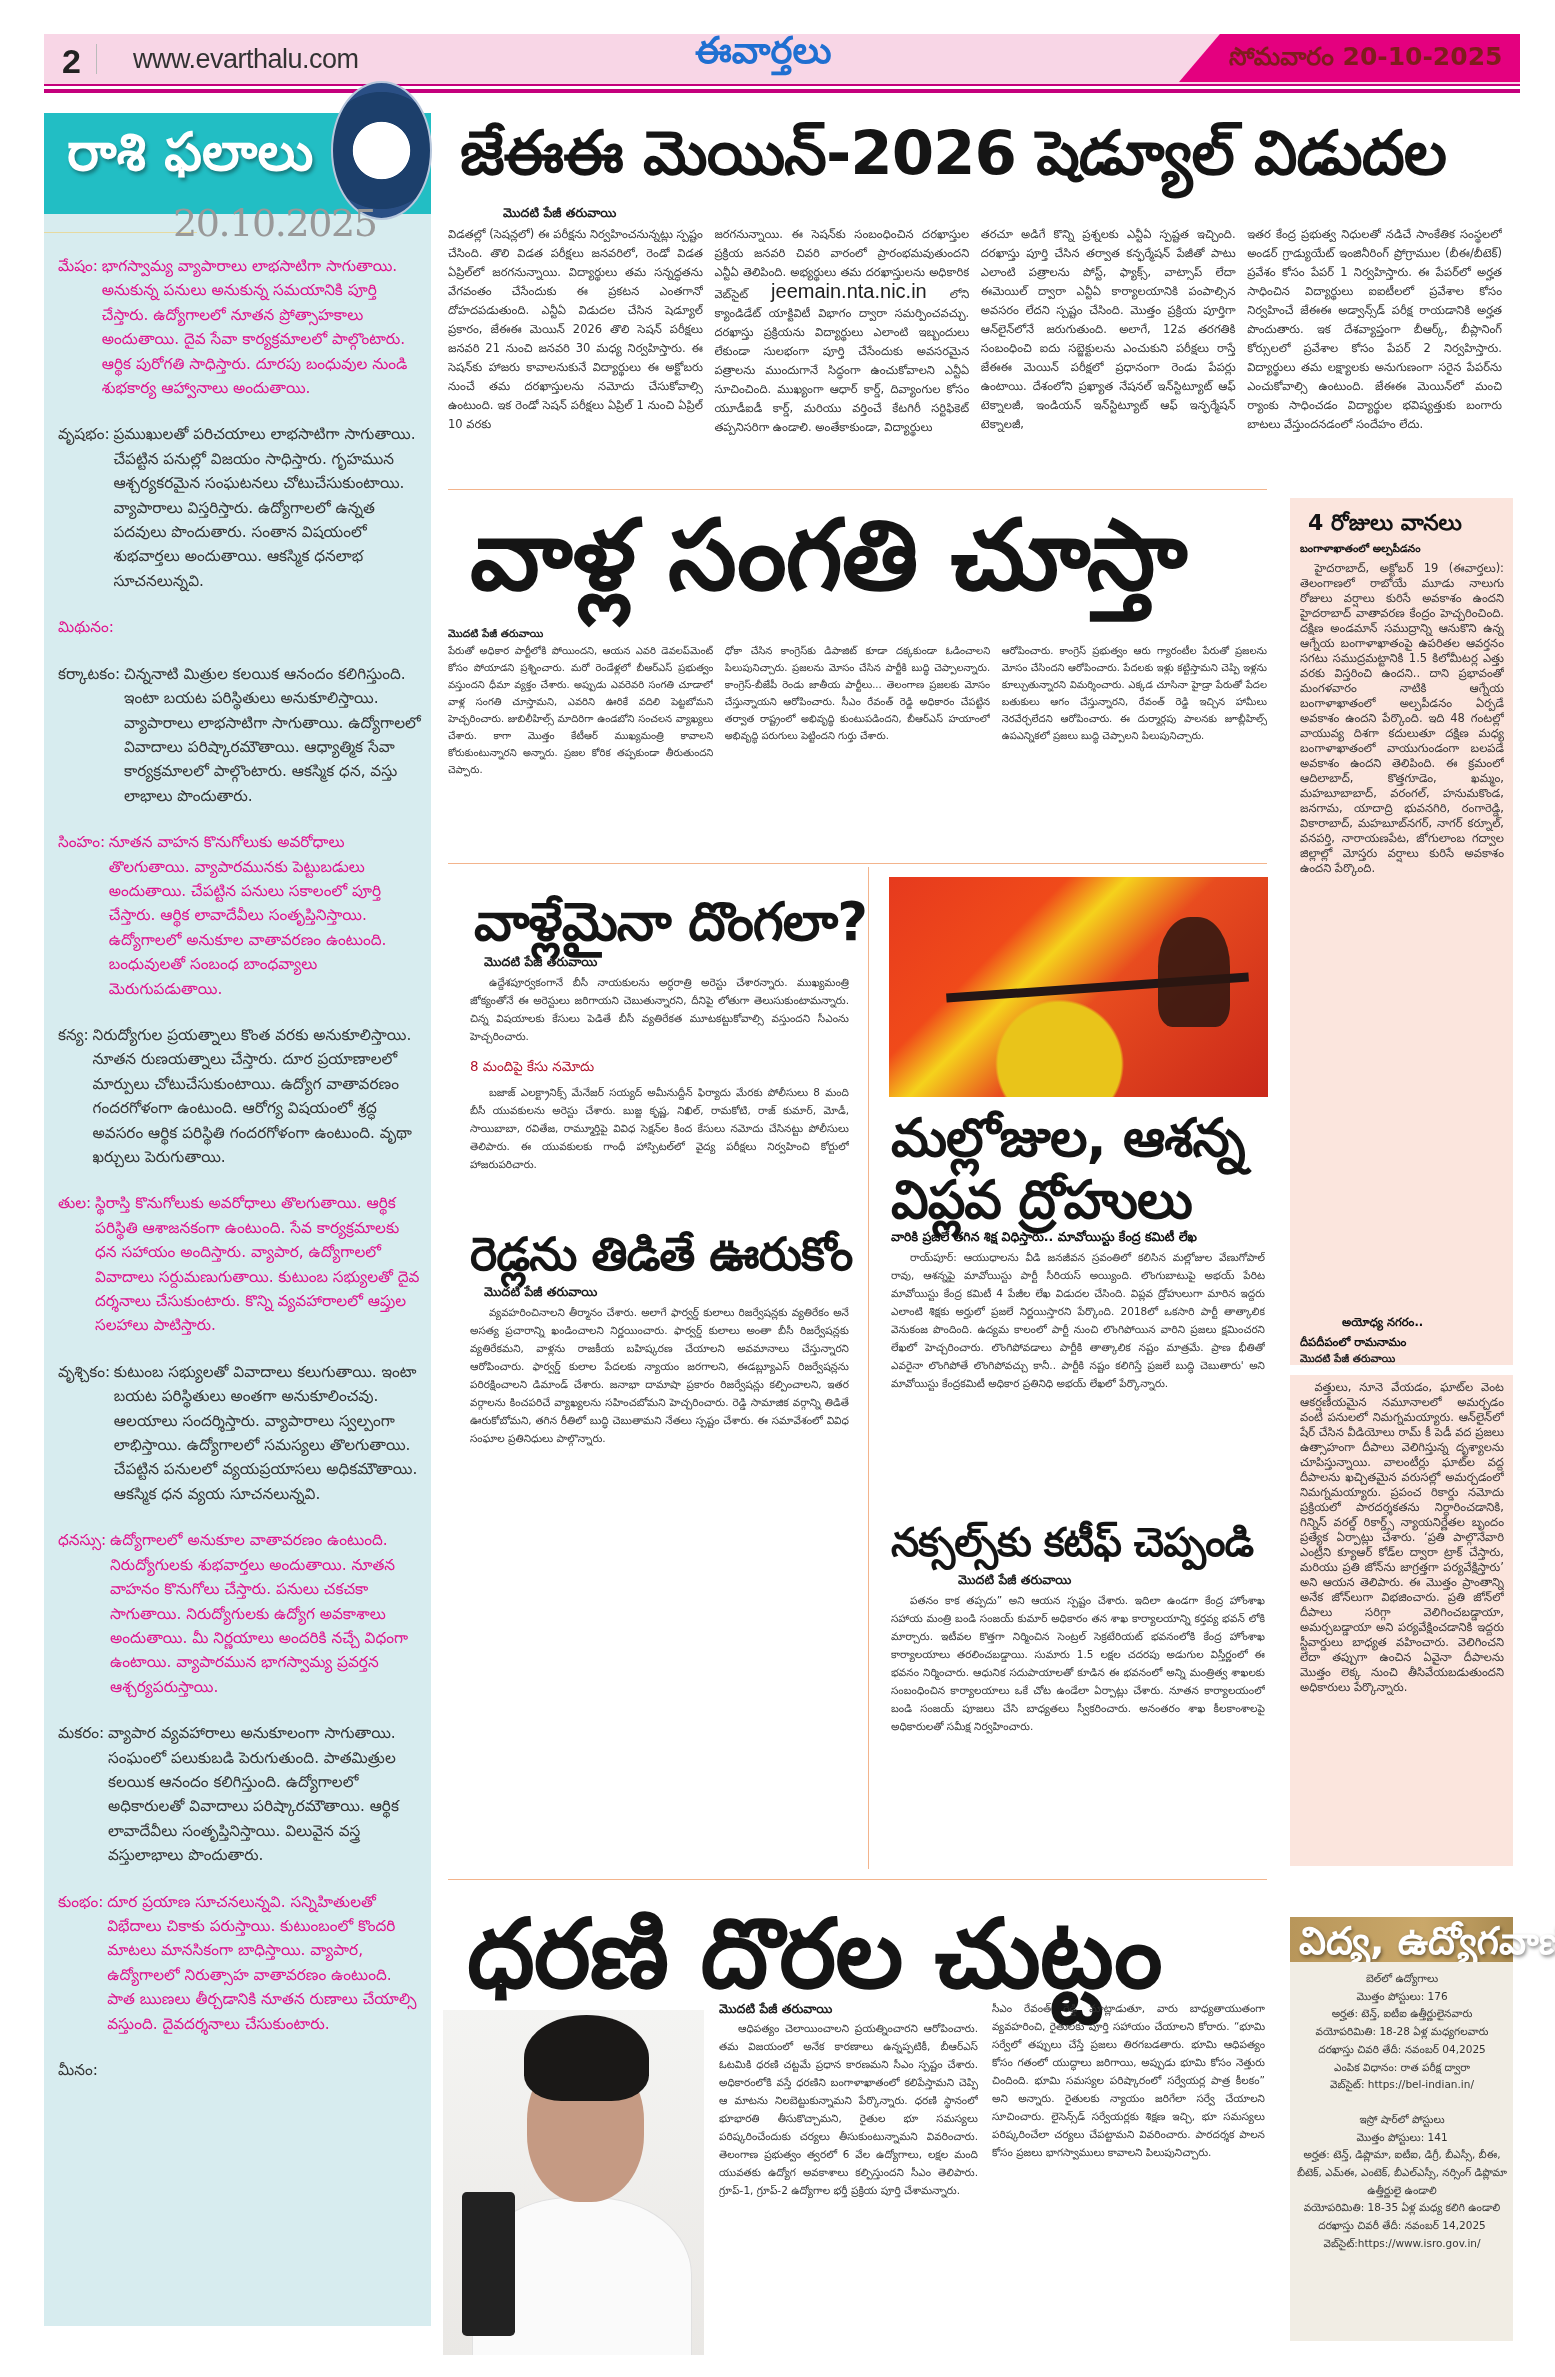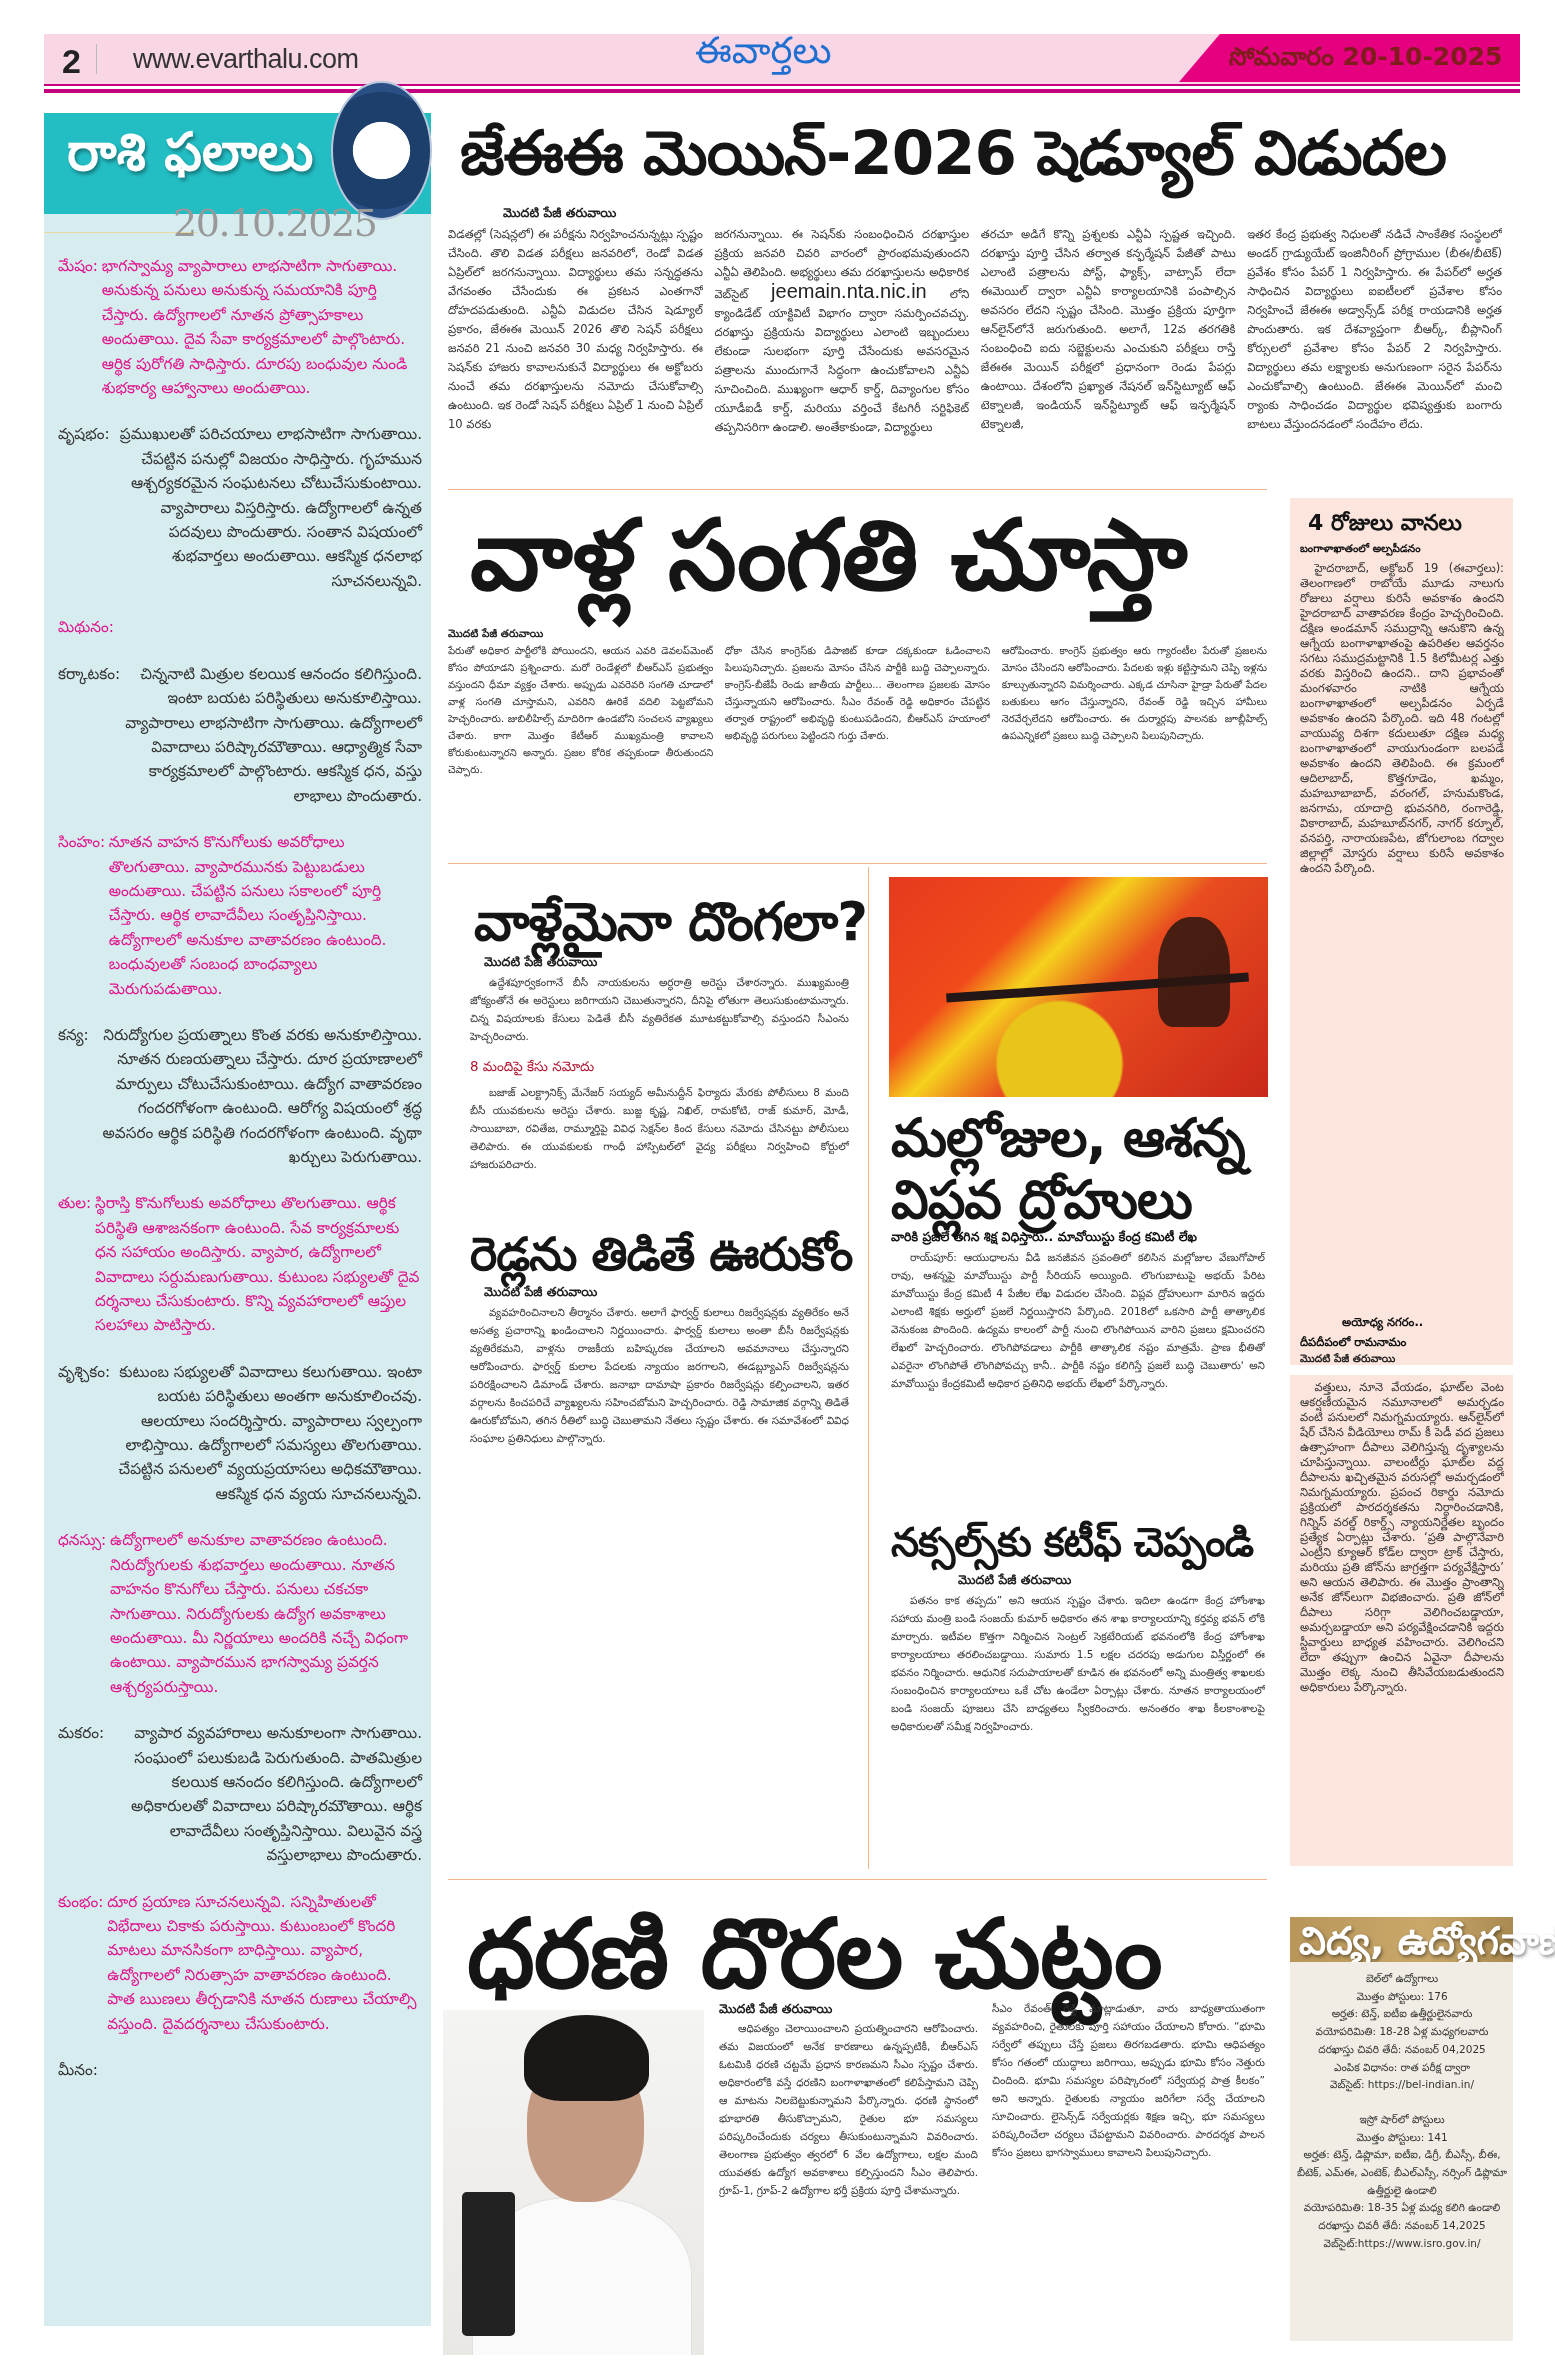--- a/index.html
+++ b/index.html
@@ -4,37 +4,37 @@
 <style>
   * { box-sizing: border-box; margin: 0; padding: 0; }
   html, body { width: 1555px; height: 2377px; background: #ffffff; overflow: hidden; }
   body { position: relative; font-family: "DejaVu Sans", sans-serif; color: #222; }
 
   
   .masthead { position: absolute; left: 44px; top: 34px; width: 1476px; height: 50px; background: #f8d6e6; }
   .page-num { position: absolute; left: 62px; top: 42px; font-family: "Liberation Sans", sans-serif; font-weight: bold; font-size: 34px; color: #222; }
   .page-sep { position: absolute; left: 96px; top: 44px; width: 1.4px; height: 30px; background: #bbb; }
   .site-url { position: absolute; left: 133px; top: 44px; font-family: "Liberation Sans", sans-serif; font-size: 27px; color: #333; letter-spacing: -0.5px; }
-  .brand { position: absolute; left: 695px; top: 29px; font-family: "DejaVu Sans", sans-serif; font-weight: normal; font-size: 37px; color: #1f6fd1; }
+  .brand { position: absolute; left: 695px; top: 29px; font-family: "DejaVu Sans", sans-serif; font-weight: bold; font-size: 37px; color: #1f6fd1; }
   .date-box { position: absolute; left: 1179px; top: 34px; width: 341px; height: 48px; background: #e4007f; clip-path: polygon(12% 0, 100% 0, 100% 100%, 0 100%); }
   .date-text { position: absolute; left: 1229px; top: 42px; font-family: "DejaVu Sans", sans-serif; font-weight: bold; font-size: 25px; color: #7f1d1d; }
   .rule1 { position: absolute; left: 44px; top: 84px; width: 1476px; height: 1.9px; background: #c4007c; }
   .rule2 { position: absolute; left: 44px; top: 89px; width: 1476px; height: 3.8px; background: #c4007c; }
 
   
   .rasi { position: absolute; left: 44px; top: 113px; width: 387px; height: 2213px; background: #d7ecef; }
   .rasi-head { position: absolute; left: 44px; top: 113px; width: 387px; height: 101px; background: #22bec4; }
   .rasi-title { position: absolute; left: 67px; top: 120px; font-family: "DejaVu Serif", serif; font-weight: bold; font-size: 53px; color: #fff; text-shadow: 1.9px 2.9px 3.8px rgba(0,0,0,0.35); }
   .zodiac { position: absolute; left: 331px; top: 81px; width: 101px; height: 139px; border-radius: 50%; background: radial-gradient(circle, #fff 0 34%, #1c3f6b 35% 70%, #2a4f85 71% 100%); border: 2.9px solid #b8c7dc; }
   .rasi-date { position: absolute; left: 173px; top: 201px; font-family: "DejaVu Serif", serif; font-size: 38px; color: #999; letter-spacing: -1.4px; }
   .rasi-line { position: absolute; left: 44px; top: 232px; width: 153px; height: 1.4px; background: #e6d9a0; }
   .signs { position: absolute; left: 58px; top: 254px; width: 364px; }
   .sign { display: flex; font-size: 15.3px; line-height: 24.4px; margin-bottom: 22px; }
   .sign.pink { color: #e0138c; }
-  .sign.dark { color: #333; text-align: right; }
+  .sign.dark { color: #333; }
   .sign .name { flex: 0 0 auto; white-space: nowrap; margin-right: 3.8px; }
   .sign .text { flex: 1; }
 
   
   .hl { position: absolute; font-family: "DejaVu Sans", sans-serif; font-weight: bold; color: #151515; white-space: nowrap; letter-spacing: -1px; }
   .byline { position: absolute; font-family: "DejaVu Sans", sans-serif; font-weight: bold; font-size: 12.5px; color: #222; }
   .cols { position: absolute; display: flex; gap: 11.5px; }
   .col { flex: 1; font-size: 11.5px; line-height: 19px; text-align: justify; color: #333; overflow: hidden; }
   .col .url { font-family: "Liberation Sans", sans-serif; font-size: 20px; color: #222; }
   .hrule { position: absolute; height: 1.4px; background: #f3b48c; }

